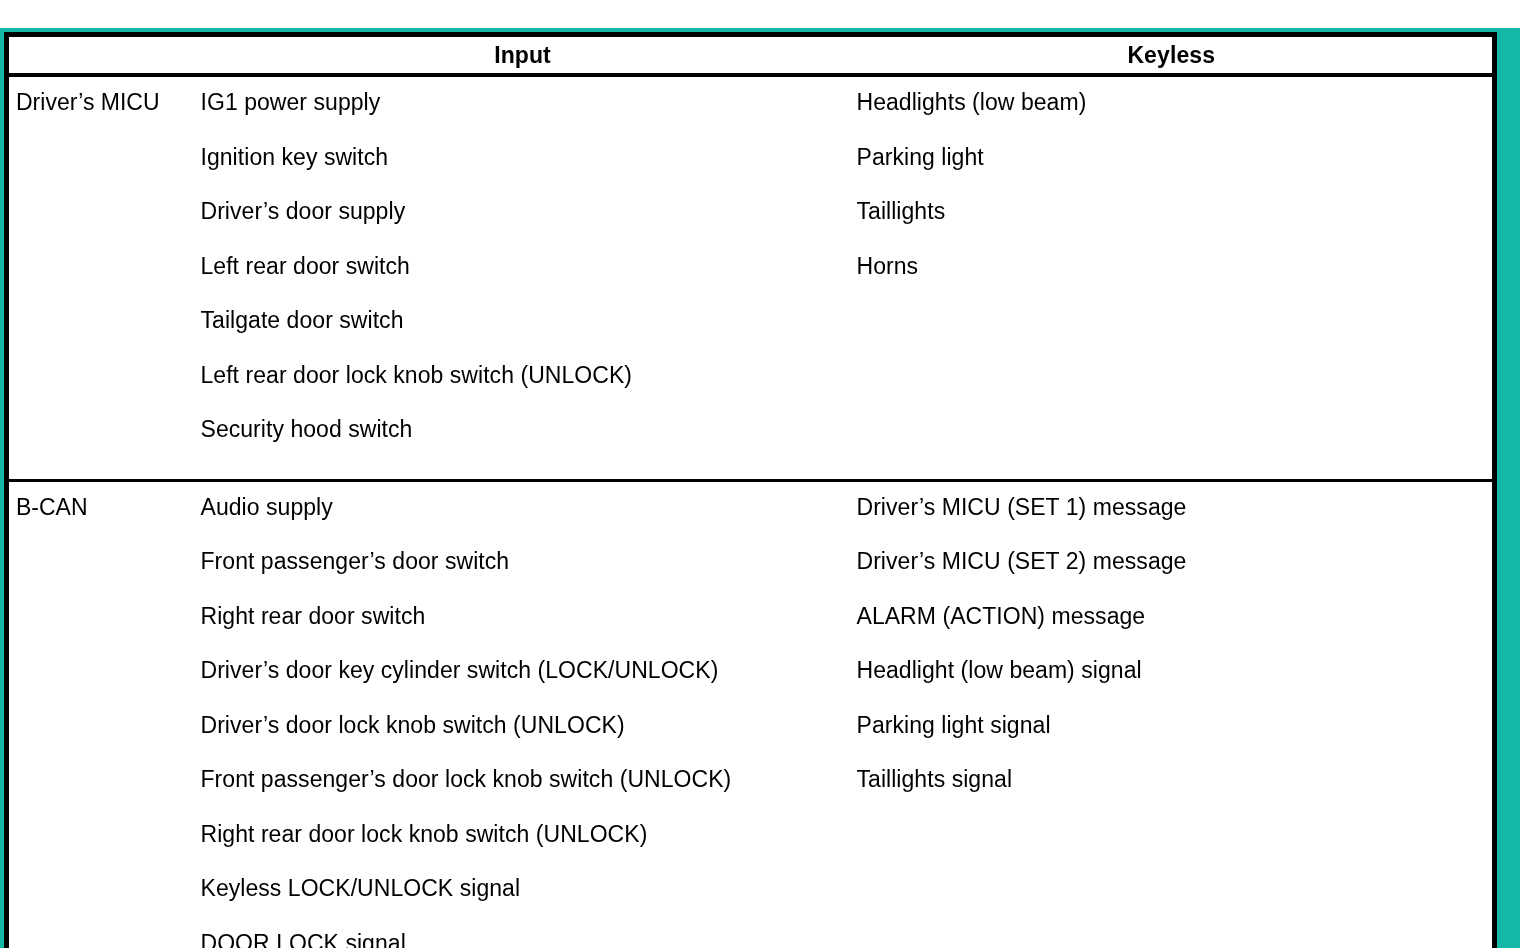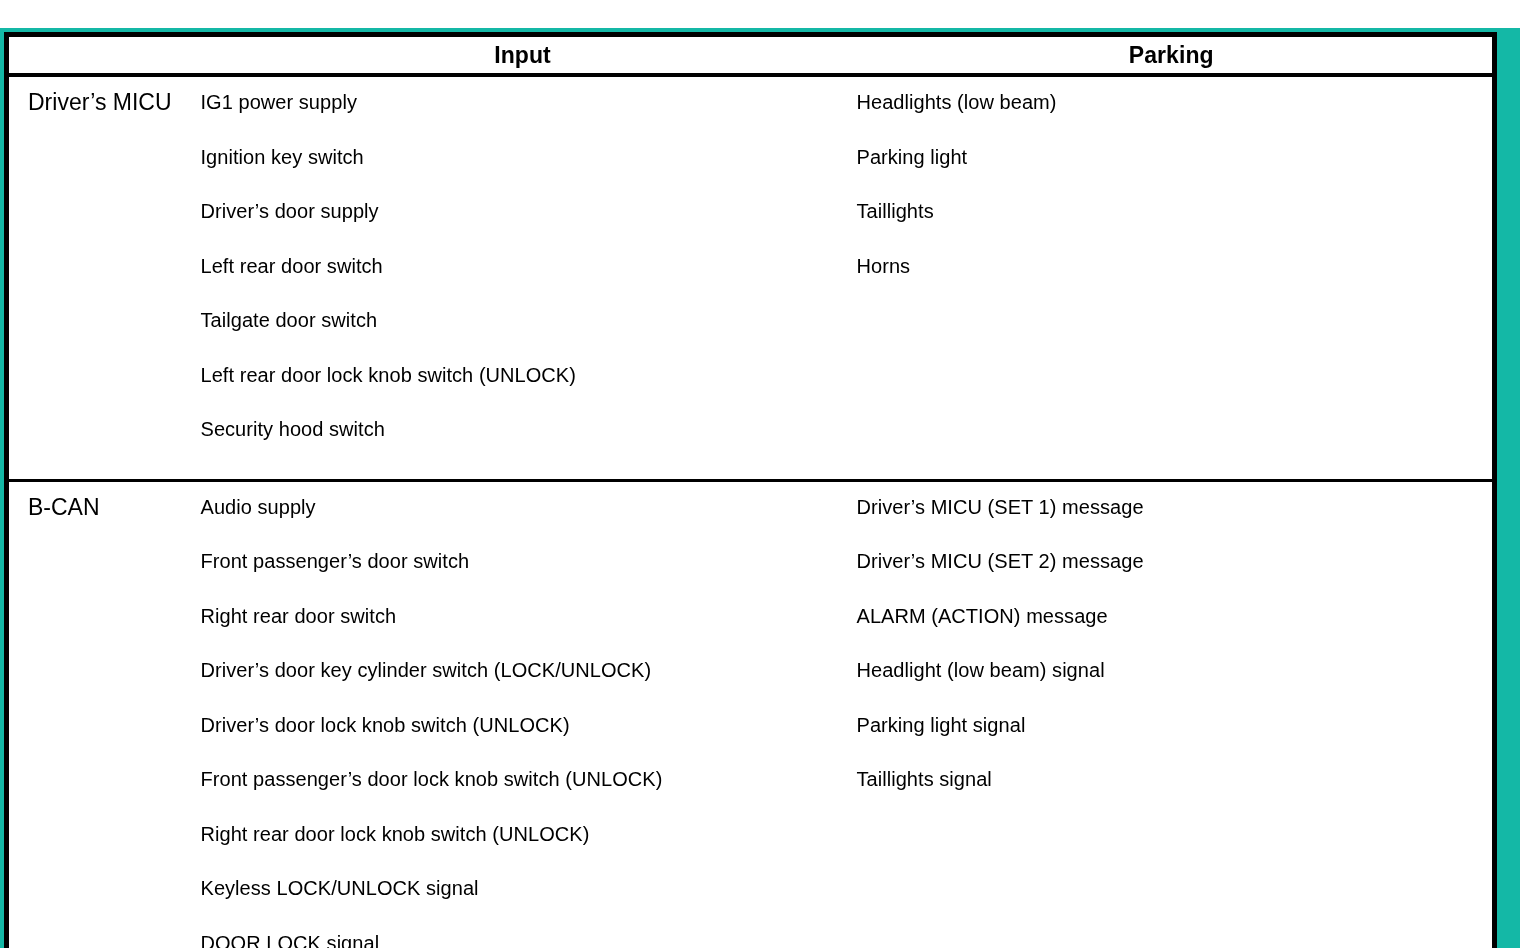--- a/index.html
+++ b/index.html
@@ -71,36 +71,36 @@
   
   .body-row.first > td {
     border-bottom: 3px solid #000000;
   }
 
   
   .cell-pad {
     padding: 10px 0 10px 6px;
   }
   .cell-pad.label-pad {
-    padding-left: 19px;
+    padding-left: 7px;
   }
 
   .row-label {
     font-size: 23px;
     line-height: 30px;
     white-space: nowrap;
   }
 
   ul.item-list {
     list-style: none;
     margin: 0;
     padding: 0;
   }
   ul.item-list li {
-    font-size: 20px;
+    font-size: 23px;
     line-height: 30px;
     height: 54.5px;
     white-space: nowrap;
     letter-spacing: 0.05px;
   }
 
   
   .row-micu-h { height: 364px; }
   .row-bcan-h { height: 529px; }
 </style>
@@ -118,21 +118,21 @@
 
     <thead>
       <tr class="head-row">
         <th class="col-label">
           <span class="head-cell-text"></span>
         </th>
         <th class="col-input">
           <span class="head-cell-text">Input</span>
         </th>
         <th class="col-output">
-          <span class="head-cell-text">Parking</span>
+          <span class="head-cell-text">Keyless</span>
         </th>
       </tr>
     </thead>
 
     <tbody>
 
       <tr class="body-row first row-micu-h">
         <td class="col-label">
           <div class="cell-pad label-pad">
             <div class="row-label">Driver’s MICU</div>

